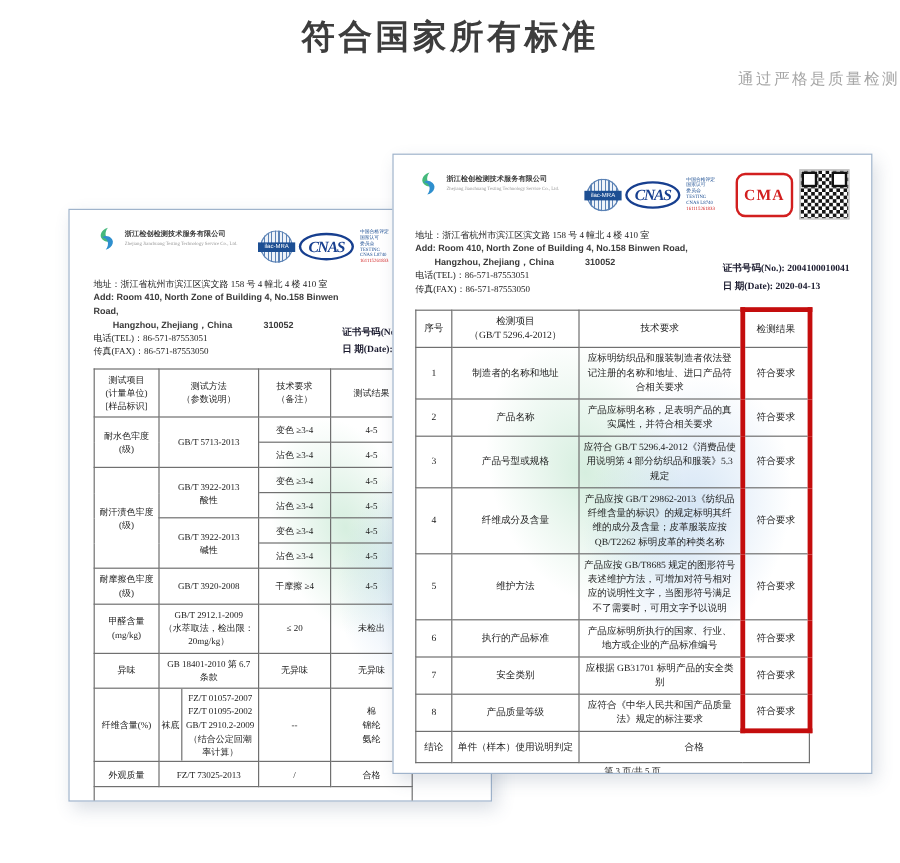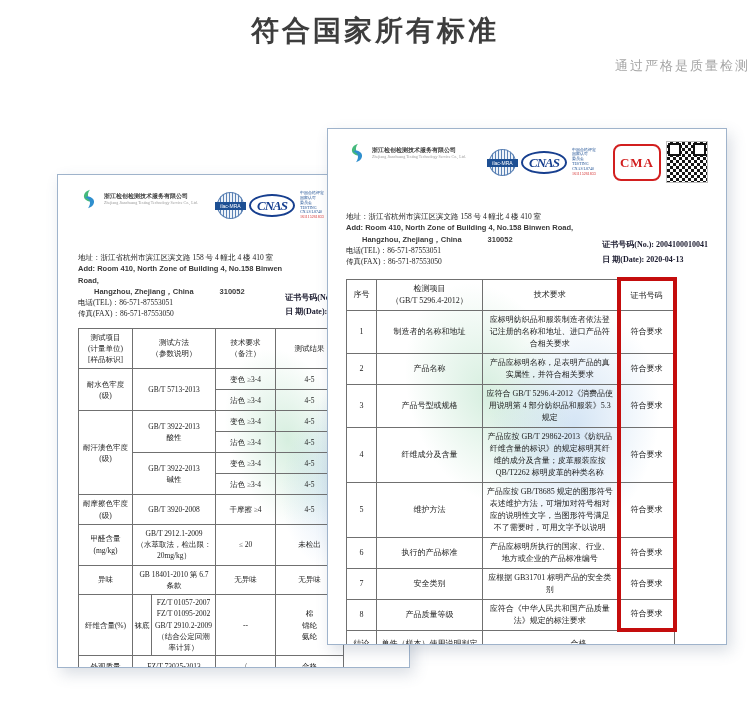--- a/index.html
+++ b/index.html
@@ -40,21 +40,21 @@
   .cnas-block{font-size:4px;line-height:1.2;color:#1d4f93;white-space:pre-line;width:36px;}
   .cnas-no{color:#d22222;font-size:4px;display:block;}
   .cma{border:2px solid #d21f1f;border-radius:8px;color:#d21f1f;font-weight:bold;
     font-size:13px;padding:10px 5px;letter-spacing:1px;line-height:1;}
   .qr{width:40px;height:40px;flex:0 0 auto;position:relative;border:1px solid #bbb;
     background:repeating-conic-gradient(#161616 0 25%,#ffffff 0 50%) 0 0/6px 6px;}
   .qr::before,.qr::after{content:"";position:absolute;width:9px;height:9px;border:2px solid #111;background:#fff;}
   .qr::before{left:1px;top:1px;} .qr::after{right:1px;top:1px;}
 
   .addr-row{display:flex;margin-top:7px;}
-  .addr{font-size:7.5px;line-height:1.5;color:#222;margin-top:21px;}
+  .addr{font-size:7.5px;line-height:1.5;color:#222;}
   .addr .en{font-family:"Liberation Sans",sans-serif;font-weight:bold;color:#3a3a3a;}
   .addr .indent{padding-left:16px;}
   .postcode{margin-left:26px;}
   .cert{margin-left:auto;font-size:8px;font-weight:bold;line-height:1.8;white-space:nowrap;align-self:flex-end;color:#1a1a2e;}
   .doc-left .cert{margin-right:52px;}
 
   table{border-collapse:collapse;table-layout:fixed;}
   th,td{border:1px solid #707070;padding:3px;text-align:center;vertical-align:middle;
     line-height:1.5;font-weight:normal;overflow:hidden;}
   .ml{white-space:pre-line;}
@@ -281,21 +281,21 @@
             <col style="width:106px">
             <col style="width:136px">
             <col style="width:56px">
           </colgroup>
         <tbody>
             <tr>
           <th>序号</th>
           <th class="ml">检测项目
 （GB/T 5296.4-2012）</th>
           <th>技术要求</th>
-          <th class="hl hl-t">证书号码</th>
+          <th class="hl hl-t">检测结果</th>
         </tr>
         <tr>
           <td>1</td>
           <td>制造者的名称和地址</td>
           <td>应标明纺织品和服装制造者依法登记注册的名称和地址、进口产品符合相关要求</td>
           <td class="hl">符合要求</td>
         </tr>
         <tr>
           <td>2</td>
           <td>产品名称</td>

